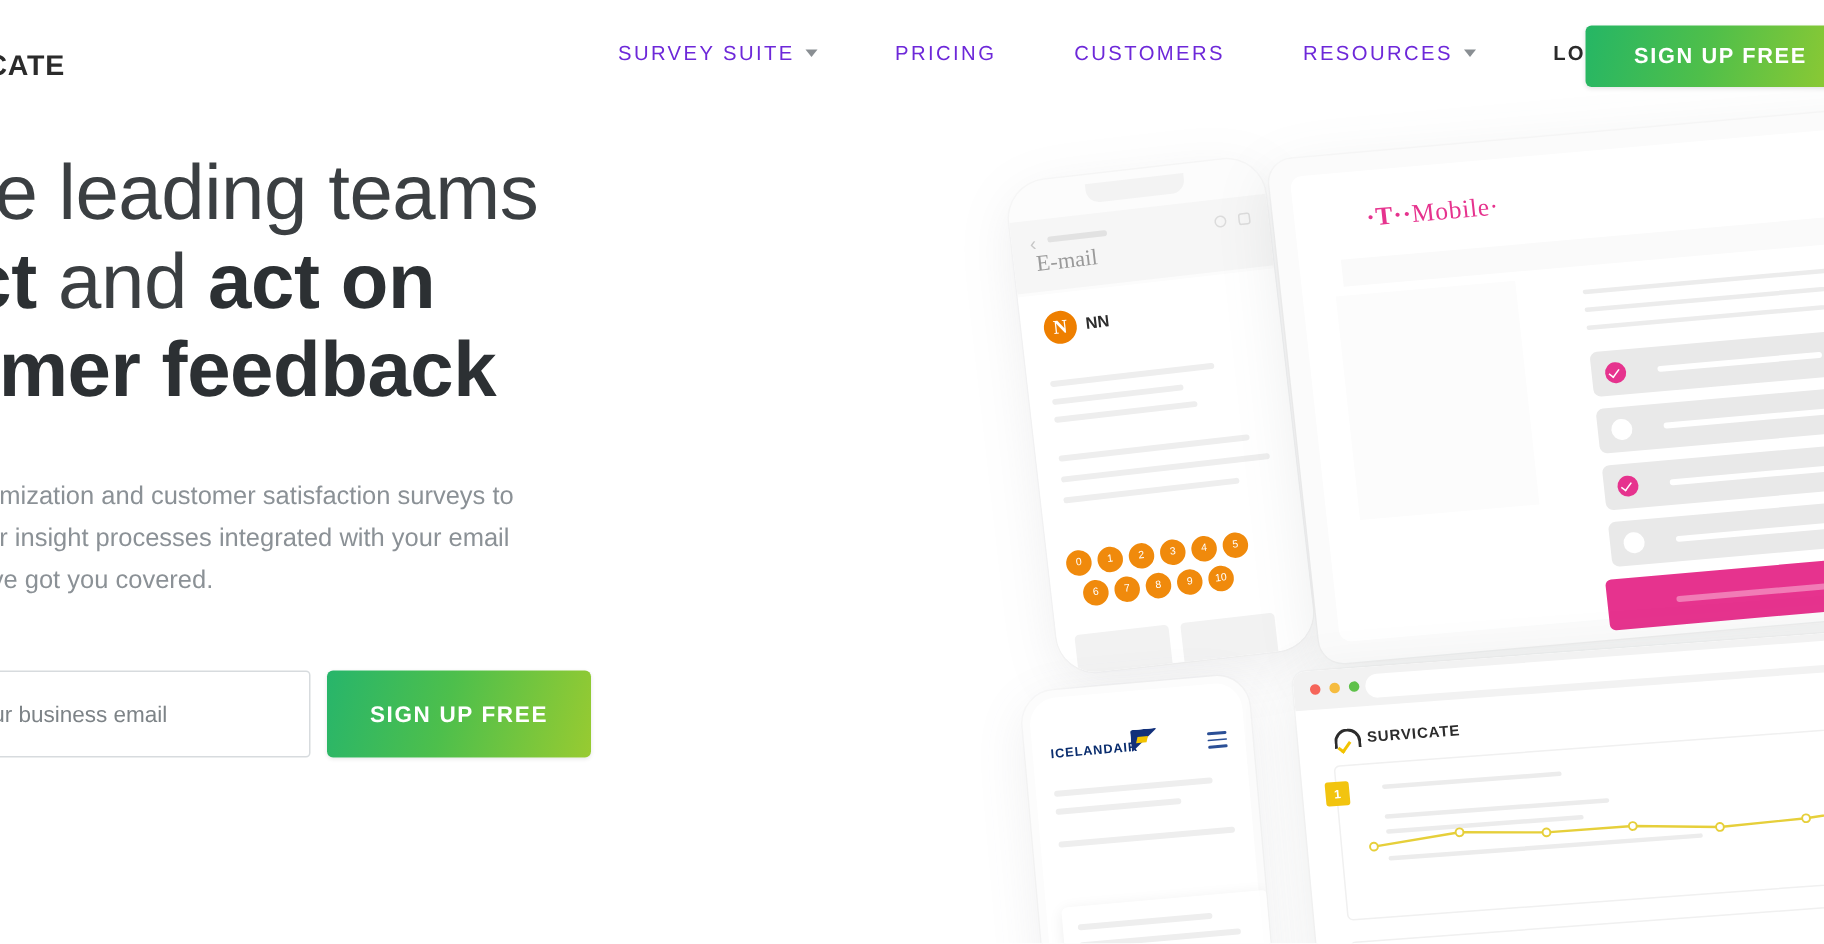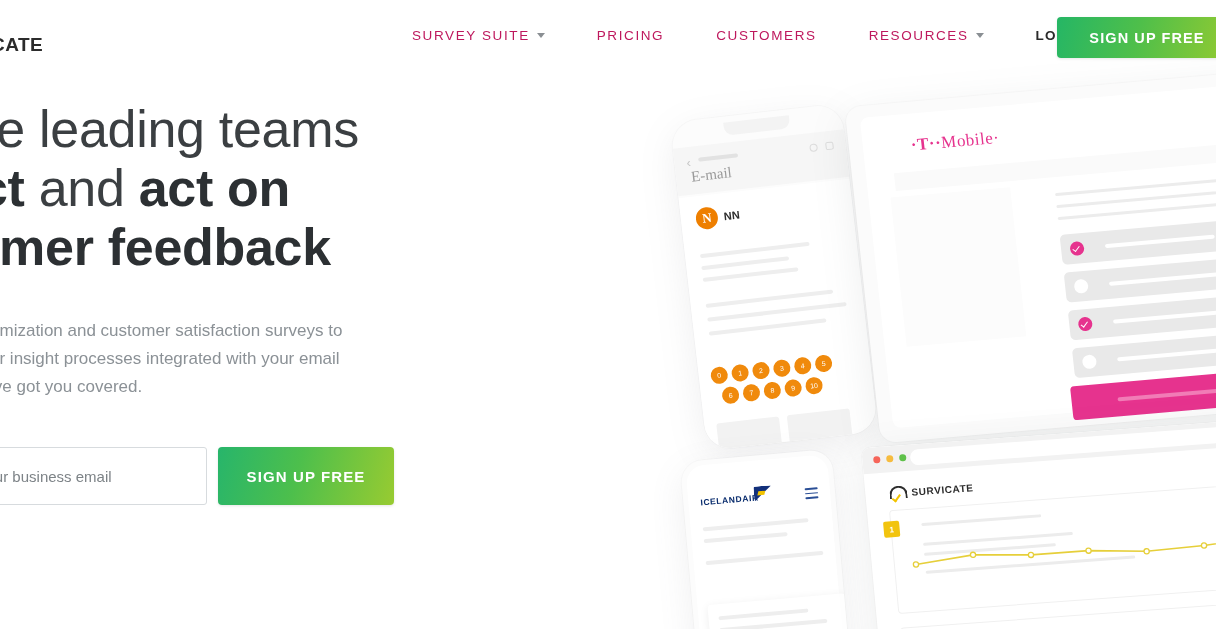--- a/index.html
+++ b/index.html
@@ -21,21 +21,21 @@
     font-size: 19px; font-weight: bold; letter-spacing: 0.5px;
     color: #2b2b2b; white-space: nowrap;
   }
   .nav-links {
     position: absolute; left: 412px; top: 28px;
     display: flex; align-items: center; gap: 0;
     white-space: nowrap;
   }
   .nav-link {
     font-size: 13.5px; letter-spacing: 1.6px;
-    color: #be185d; text-transform: uppercase;
+    color: #6d28d9; text-transform: uppercase;
     margin-right: 52px; cursor: pointer;
     display: inline-flex; align-items: center;
   }
   .nav-link.strong { color: #2b2b2b; font-weight: bold; letter-spacing: 1.3px; margin-right: 40px; }
   .caret {
     display: inline-block; margin-left: 7px;
     width: 0; height: 0;
     border-left: 4px solid transparent;
     border-right: 4px solid transparent;
     border-top: 5px solid #8a8f93;

